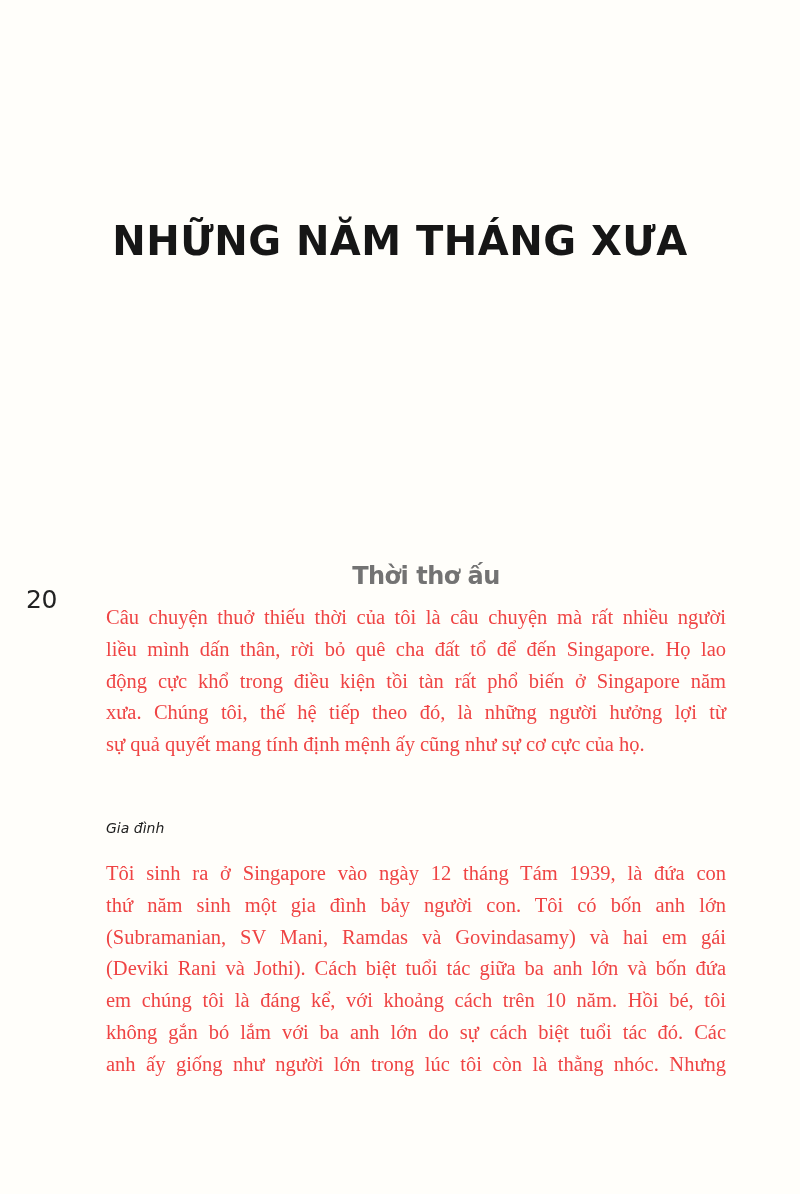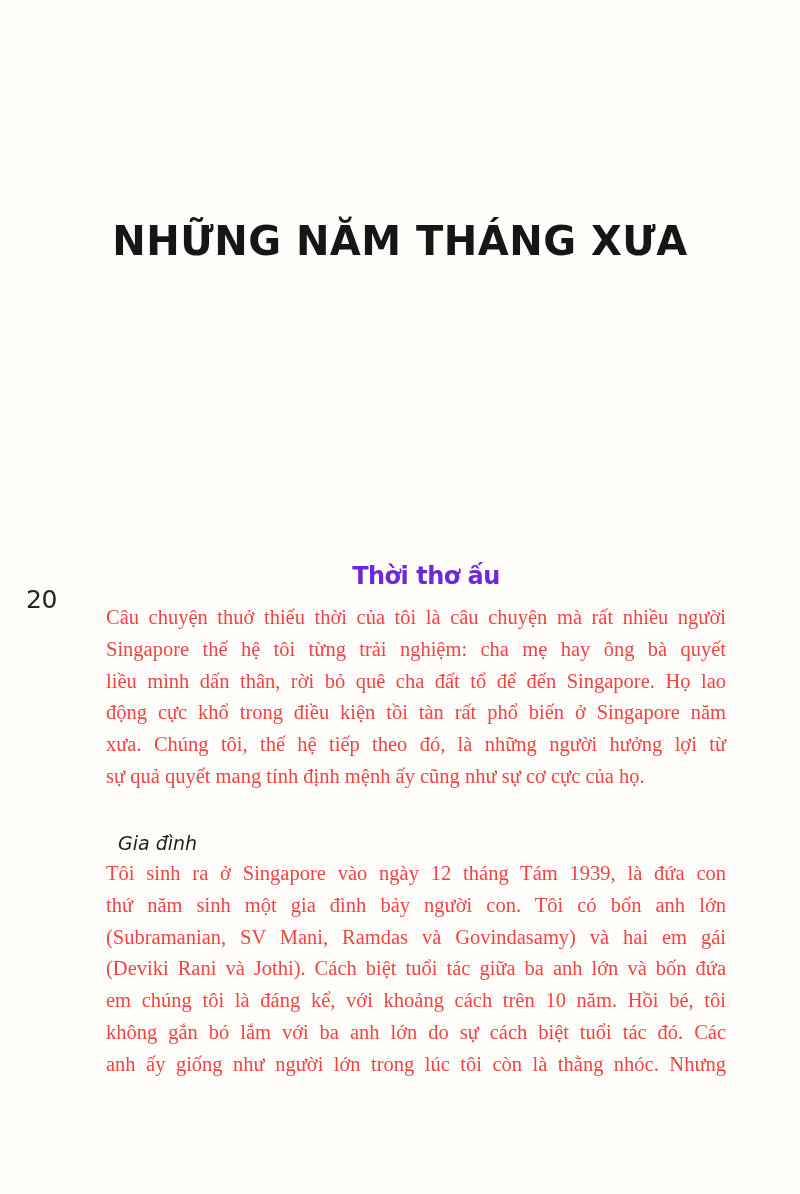--- a/index.html
+++ b/index.html
@@ -46,43 +46,43 @@
       position: absolute;
       top: 562px;
       left: 0;
       width: 800px;
       padding-left: 52px;
       box-sizing: border-box;
       text-align: center;
       font-family: "DejaVu Sans", sans-serif;
       font-weight: bold;
       font-size: 24px;
-      color: #6d28d9;
+      color: #737373;
       margin: 0;
       letter-spacing: -0.5px;
     }
     .content {
       position: absolute;
       left: 106px;
       width: 620px;
       font-family: "Liberation Serif", serif;
       font-size: 20.5px;
       line-height: 31.8px;
       color: #ef4444;
     }
     .para-1 { top: 602px; }
     .subsection-title {
       position: absolute;
       top: 820px;
       left: 106px;
       font-family: "DejaVu Sans", sans-serif;
       font-style: italic;
-      font-size: 19px;
+      font-size: 14px;
       color: #1e1e1e;
-      margin: 12px;
+      margin: 0;
       font-weight: normal;
     }
     .para-2 { top: 858px; }
     .line {
       display: block;
       white-space: nowrap;
       text-align: justify;
       text-align-last: justify;
     }
     .line.last {
@@ -95,21 +95,20 @@
 <div class="page">
 
   <h1 class="chapter-title">NHỮNG NĂM THÁNG XƯA</h1>
 
   <div class="page-number">20</div>
 
   <h2 class="section-title">Thời thơ ấu</h2>
 
   <div class="content para-1">
     <span class="line">Câu chuyện thuở thiếu thời của tôi là câu chuyện mà rất nhiều người</span>
-    <span class="line">Singapore thế hệ tôi từng trải nghiệm: cha mẹ hay ông bà quyết</span>
     <span class="line">liều mình dấn thân, rời bỏ quê cha đất tổ để đến Singapore. Họ lao</span>
     <span class="line">động cực khổ trong điều kiện tồi tàn rất phổ biến ở Singapore năm</span>
     <span class="line">xưa. Chúng tôi, thế hệ tiếp theo đó, là những người hưởng lợi từ</span>
     <span class="line last">sự quả quyết mang tính định mệnh ấy cũng như sự cơ cực của họ.</span>
   </div>
 
   <h3 class="subsection-title">Gia đình</h3>
 
   <div class="content para-2">
     <span class="line">Tôi sinh ra ở Singapore vào ngày 12 tháng Tám 1939, là đứa con</span>

